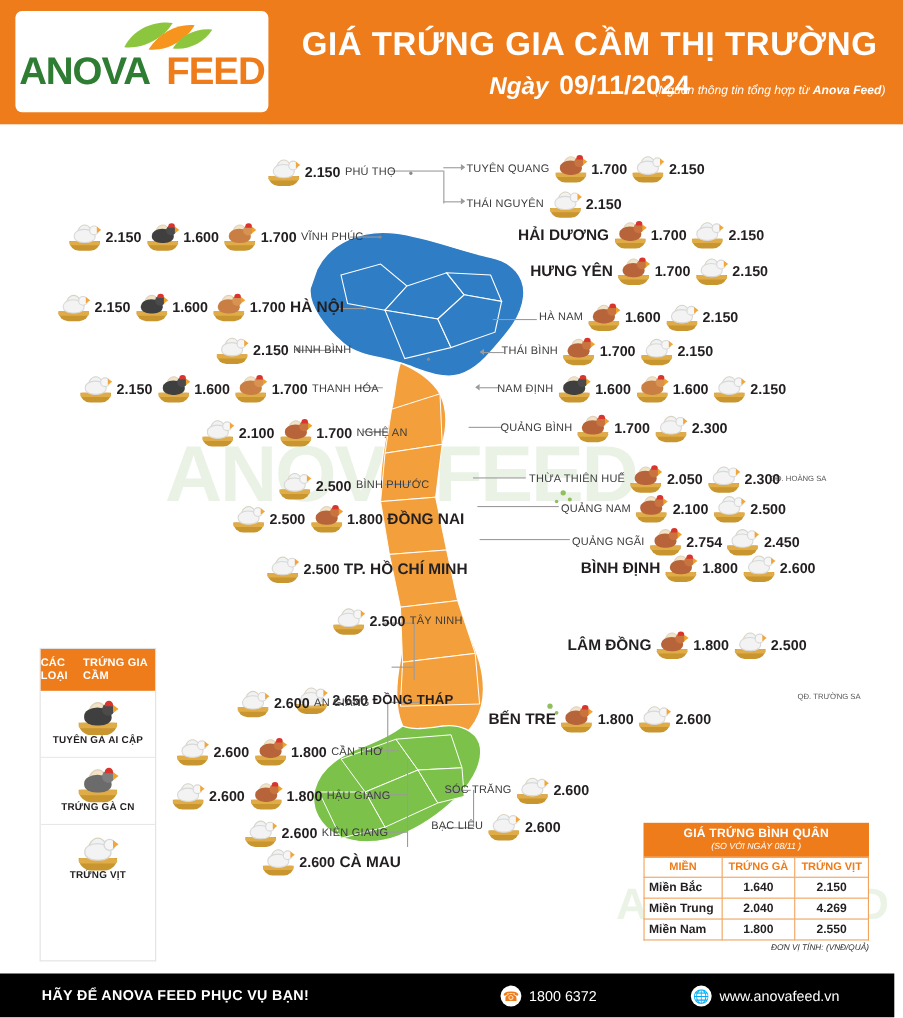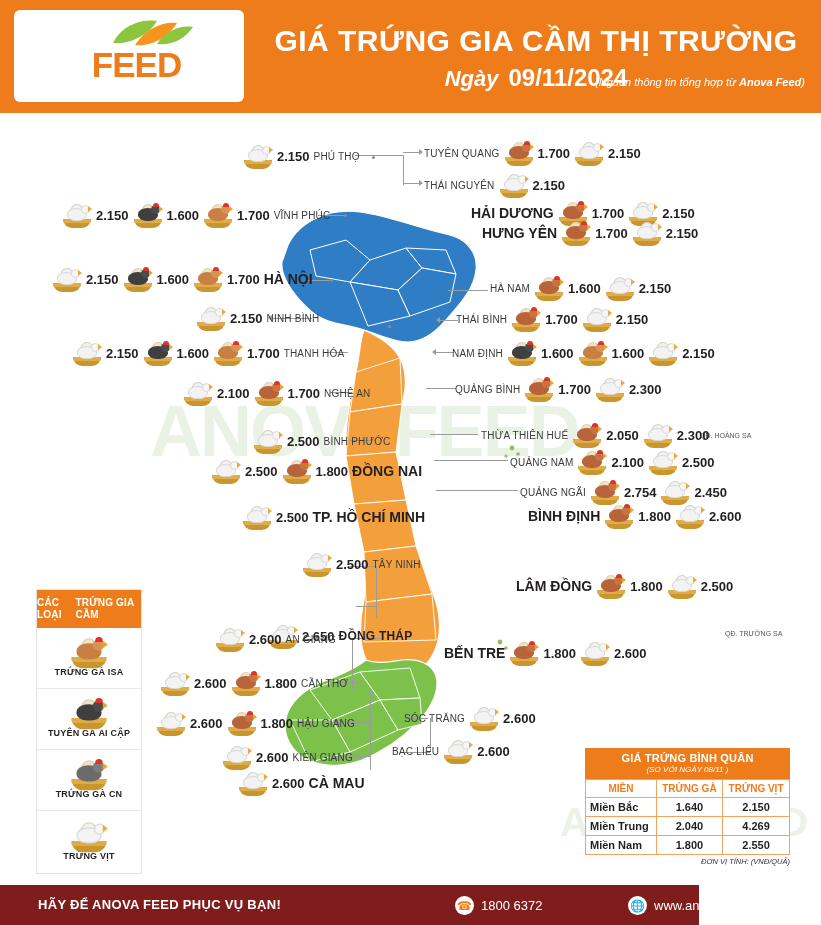--- a/index.html
+++ b/index.html
@@ -52,22 +52,22 @@
   .head-sub .lbl { font-size:22px; font-style:italic; font-weight:bold; }
   .head-sub .dt { font-size:24px; font-weight:bold; }
   .head-note {
     position:absolute; right:16px; top:76px;
     color:#ffffff; font-size:11px; font-style:italic;
   }
   .head-note b { font-weight:bold; }
 
   
   .footer {
-    position:absolute; left:0; top:885px; width:699px; height:40px;
-    background:#7f1d1d; color:#ffffff;
+    position:absolute; left:0; top:885px; width:813px; height:40px;
+    background:#000000; color:#ffffff;
     display:flex; align-items:center;
   }
   .footer-left {
     position:absolute; left:38px; top:12px;
     font-size:13px; font-weight:bold; letter-spacing:0.3px;
   }
   .footer-phone { position:absolute; left:455px; top:11px; display:flex; align-items:center; gap:7px; }
   .footer-web { position:absolute; left:628px; top:11px; display:flex; align-items:center; gap:7px; }
   .footer-phone span.txt, .footer-web span.txt { font-size:13px; font-weight:normal; }
   .circ-ico {
@@ -204,20 +204,21 @@
 
   <div class="header">
     <div class="logo-box">
       <div class="logo-inner">
         <svg class="logo-leaves" viewBox="0 0 90 30">
           <path d="M8 26 C18 6, 40 2, 52 4 C44 18, 24 28, 8 26 Z" fill="#8cc63f"></path>
           <path d="M30 28 C40 12, 58 4, 72 6 C64 20, 46 30, 30 28 Z" fill="#f7941e"></path>
           <path d="M52 27 C60 14, 76 8, 88 10 C80 22, 66 29, 52 27 Z" fill="#8cc63f"></path>
         </svg>
         <div class="logo-text">
+          <span class="logo-anova">ANOVA</span>
           <span class="logo-feed">FEED</span>
         </div>
       </div>
     </div>
     <div class="head-title">GIÁ TRỨNG GIA CẦM THỊ TRƯỜNG</div>
     <div class="head-sub">
       <span class="lbl">Ngày</span>
       <span class="dt">09/11/2024</span>
     </div>
     <div class="head-note">
@@ -434,21 +435,21 @@
         <span class="nest"></span>
         <span class="bird duck">
           <span class="body"></span>
           <span class="head"></span>
           <span class="beak"></span>
         </span>
       </span>
     <span class="val">2.150</span>
   </div>
 
-  <div class="pi" style="left:482px; top:220px;">
+  <div class="pi" style="left:482px; top:233px;">
     <span class="prov big">HƯNG YÊN</span>
     <span class="egg ga">
         <span class="eggshape"></span>
         <span class="nest"></span>
         <span class="bird hen">
           <span class="body"></span>
           <span class="head"></span>
           <span class="comb"></span>
           <span class="beak"></span>
         </span>
@@ -1036,33 +1037,20 @@
         </span>
       </span>
     <span class="val">2.600</span>
     <span class="prov big">CÀ MAU</span>
   </div>
 
   <div class="legend">
     <div class="legend-head">
       <span>CÁC LOẠI</span>
       <span>TRỨNG GIA CẦM</span>
-    </div>
-    <div class="legend-item">
-      <span class="egg ga" style="transform:scale(1.25);">
-          <span class="eggshape"></span>
-          <span class="nest"></span>
-          <span class="bird isa">
-            <span class="body"></span>
-            <span class="head"></span>
-            <span class="comb"></span>
-            <span class="beak"></span>
-          </span>
-        </span>
-      <span class="lab">TRỨNG GÀ ISA</span>
     </div>
     <div class="legend-item">
       <span class="egg ga" style="transform:scale(1.25);">
           <span class="eggshape"></span>
           <span class="nest"></span>
           <span class="bird aicap">
             <span class="body"></span>
             <span class="head"></span>
             <span class="comb"></span>
             <span class="beak"></span>

